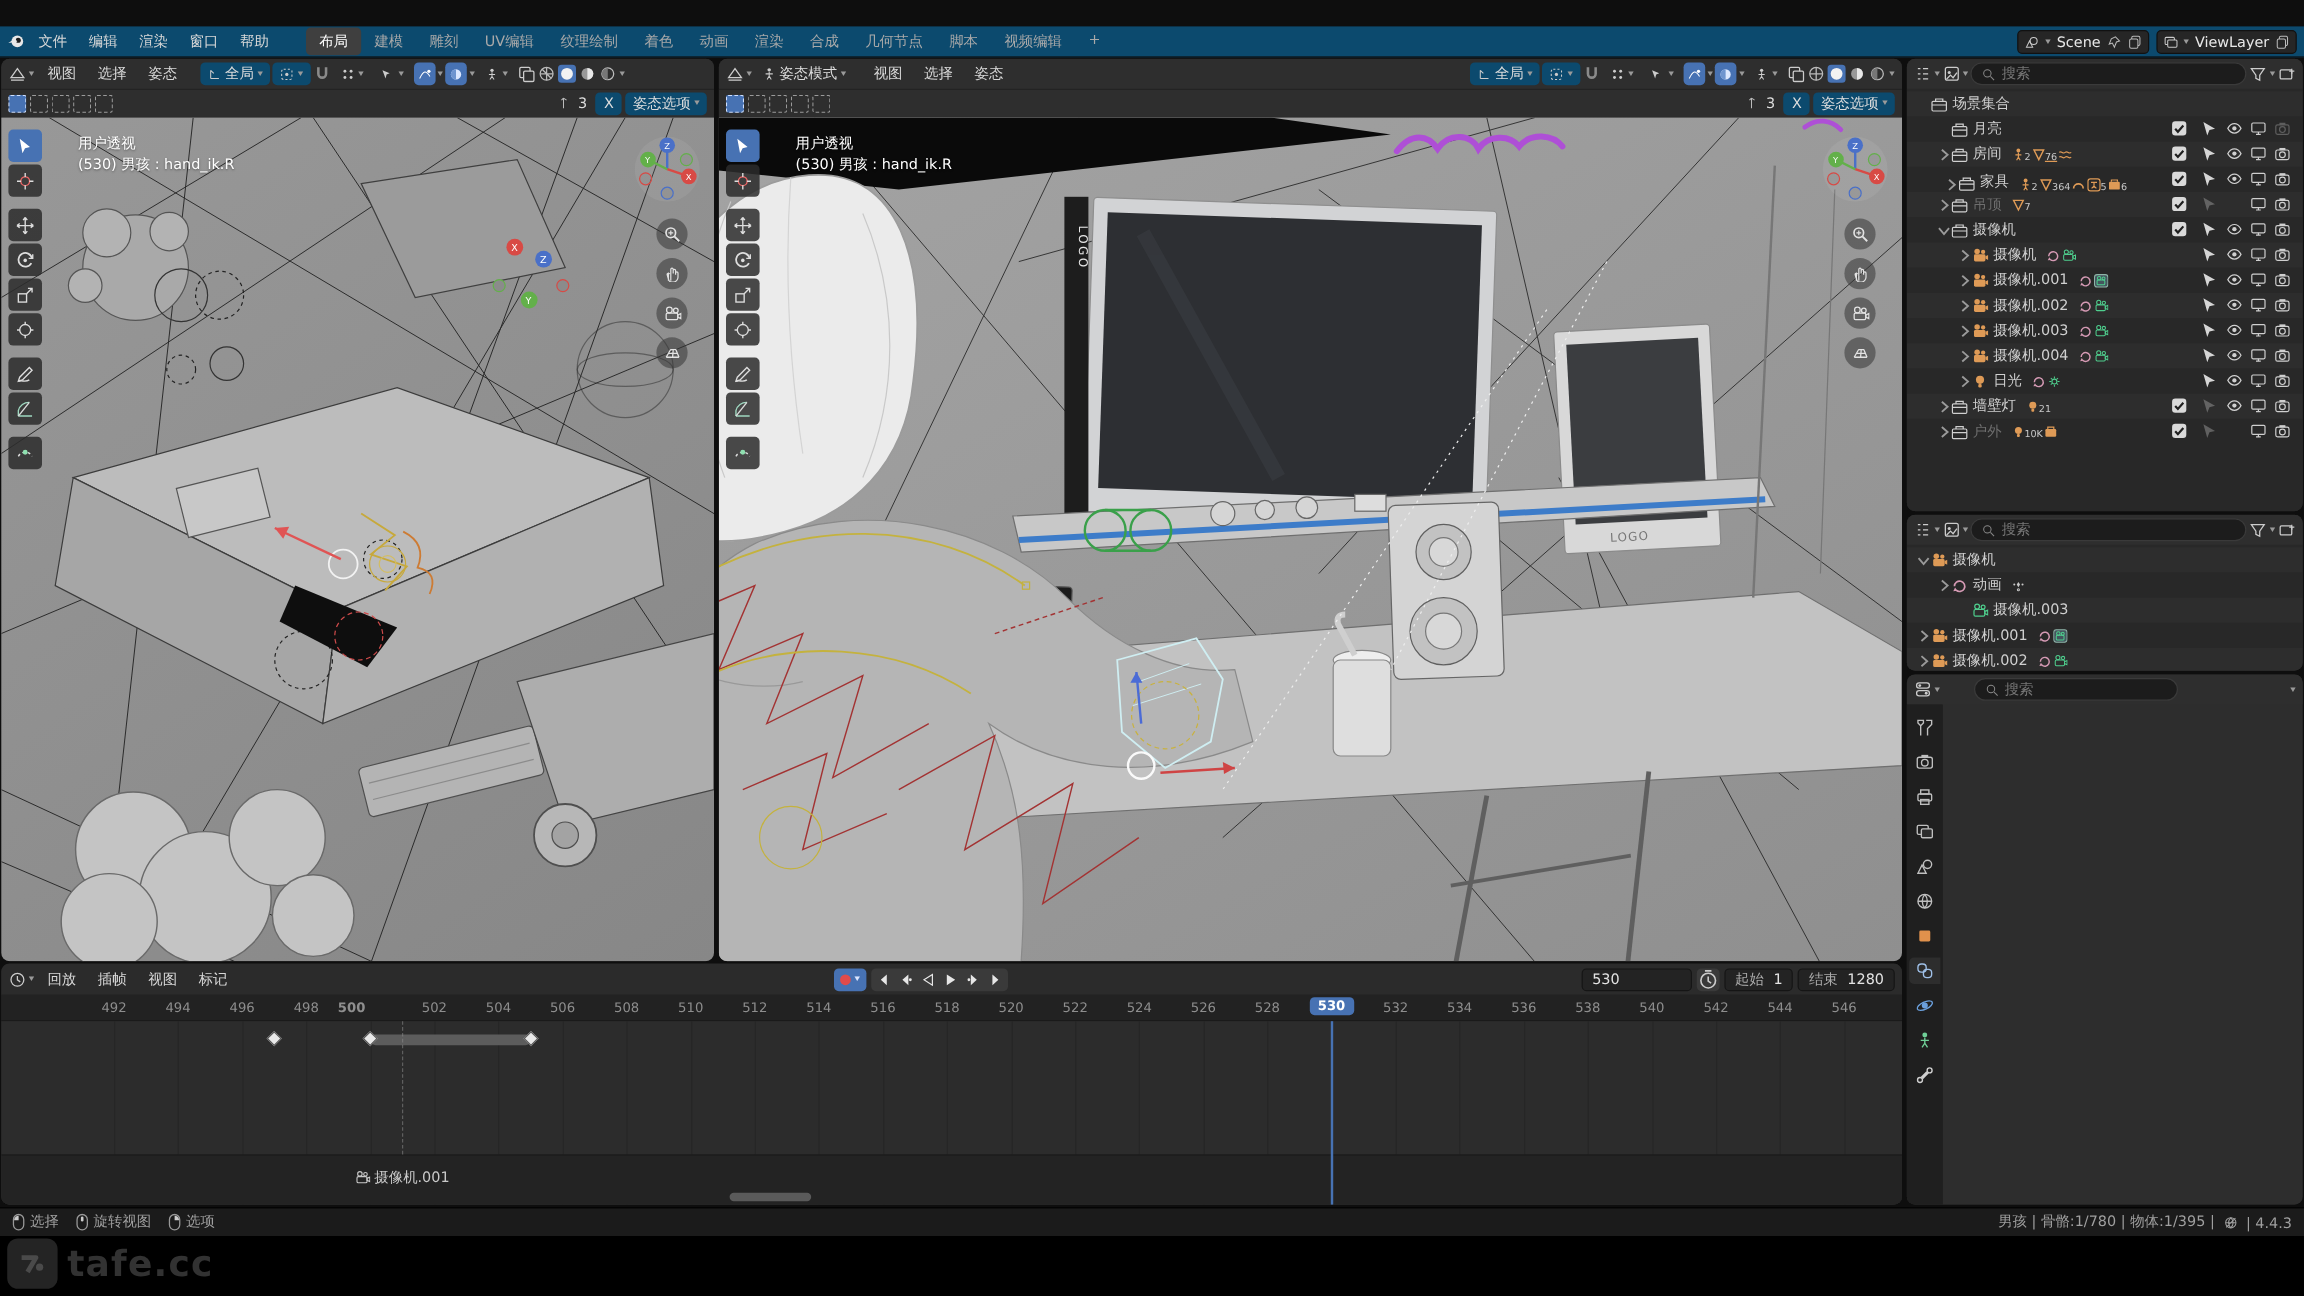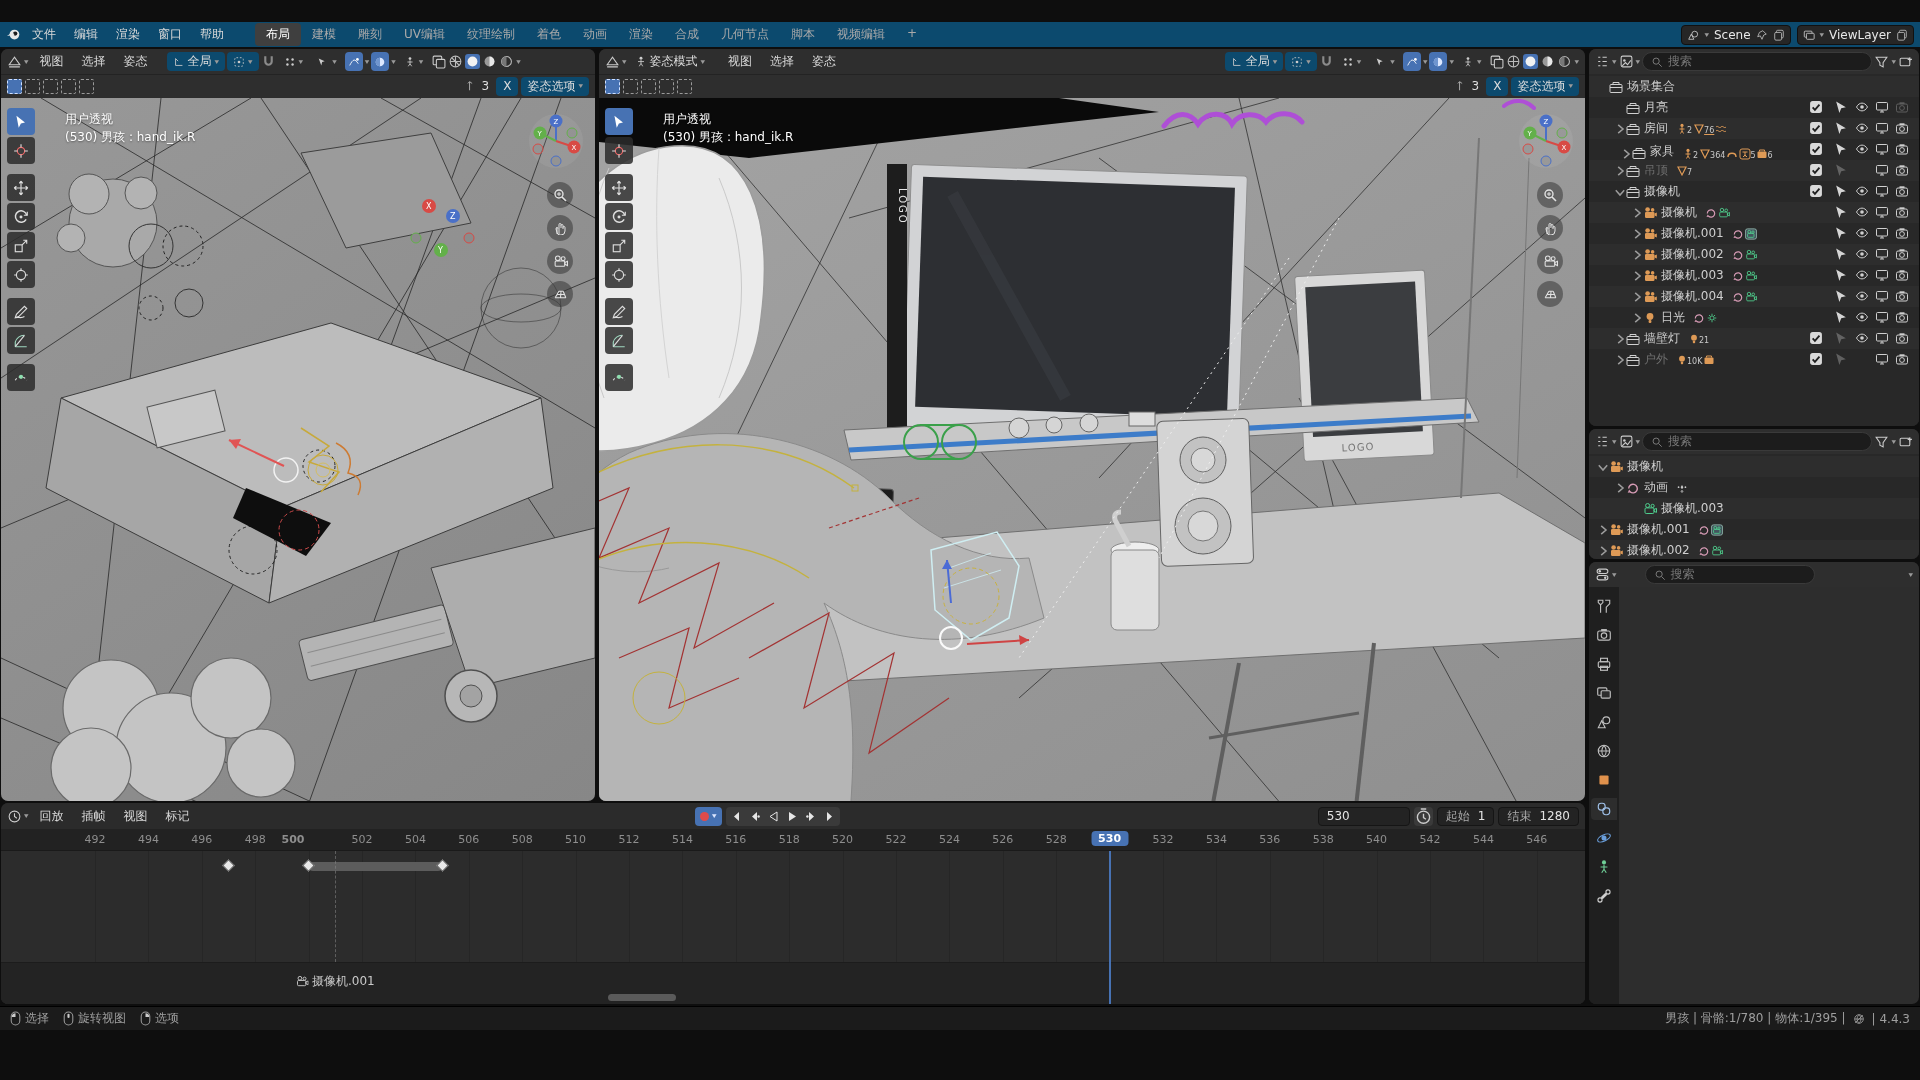--- a/index.html
+++ b/index.html
@@ -1984,14 +1984,25 @@
       <span class="ic mini">
           <svg viewBox="0 0 14 14">
             <circle cx="7" cy="7" r="5" fill="none" stroke="#9f9f9f"></circle>
             <path d="M2 7h10M7 2c-3 3-3 7 0 10M7 2c3 3 3 7 0 10M2.5 11.5l9-9" stroke="#9f9f9f" fill="none"></path>
           </svg>
         </span>
       <span>| 4.4.3</span>
     </div>
   </div>
 
+  <div class="bottomstrip">
+    <div class="wm">
+      <span class="wm-logo">
+        <svg width="26" height="26" viewBox="0 0 26 26">
+            <path d="M4 8h12l-7 12" fill="none" stroke="#4a4a4a" stroke-width="4" stroke-linejoin="round"></path>
+            <circle cx="19" cy="16" r="3" fill="#4a4a4a"></circle>
+          </svg>
+      </span>
+      <span class="wm-text">tafe.cc</span>
+    </div>
+  </div>
 
 </div>
 
 </body></html>

